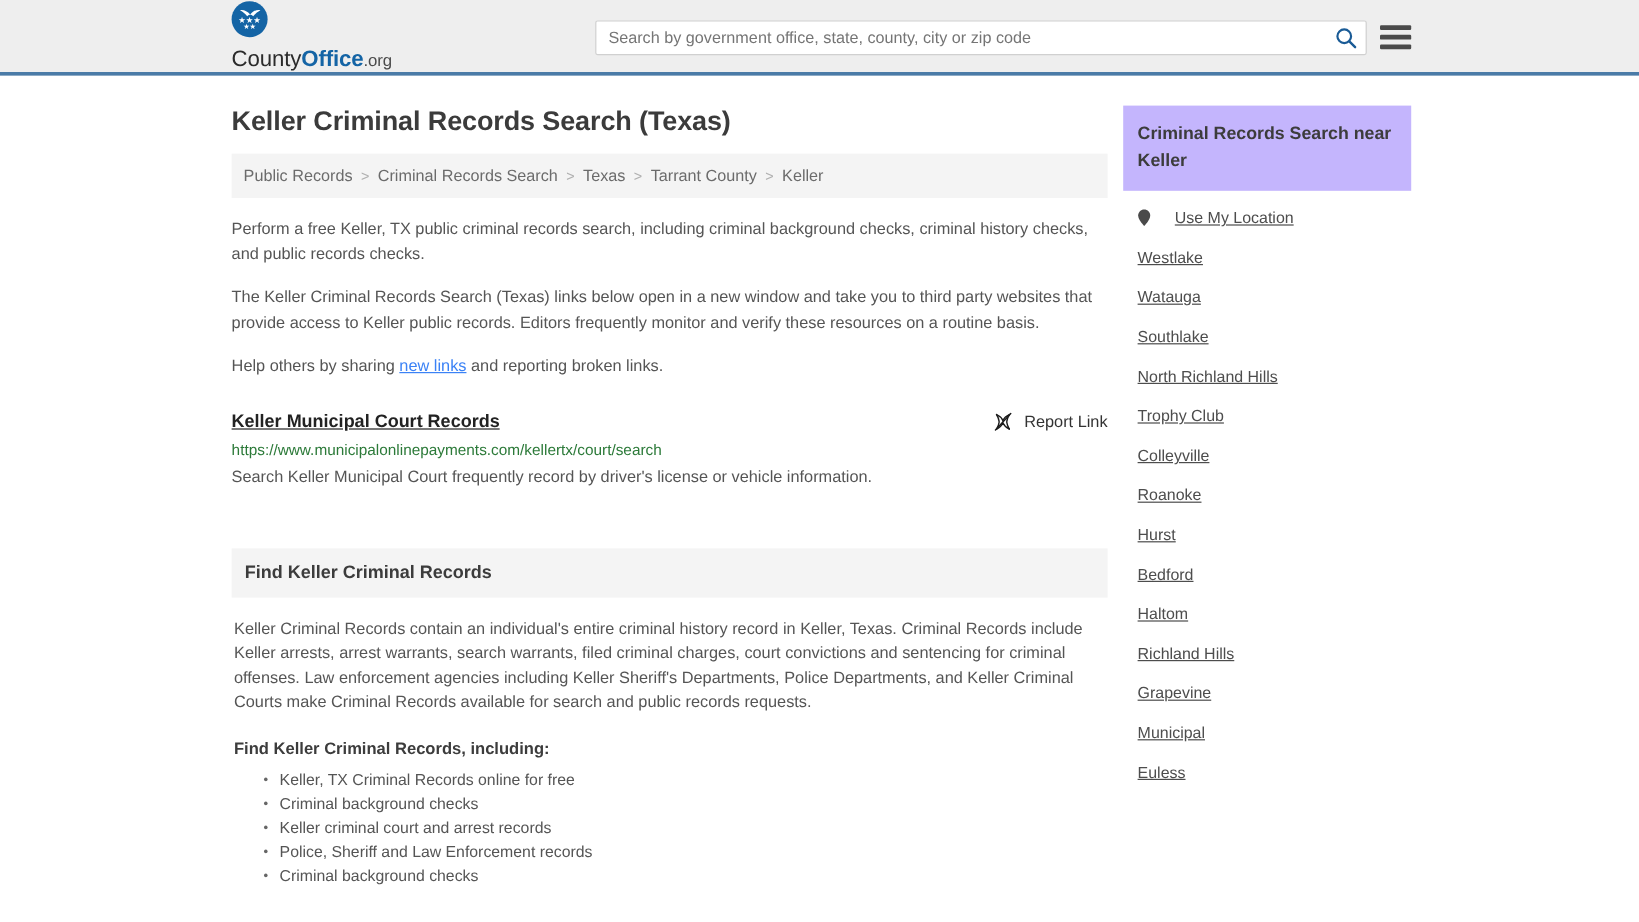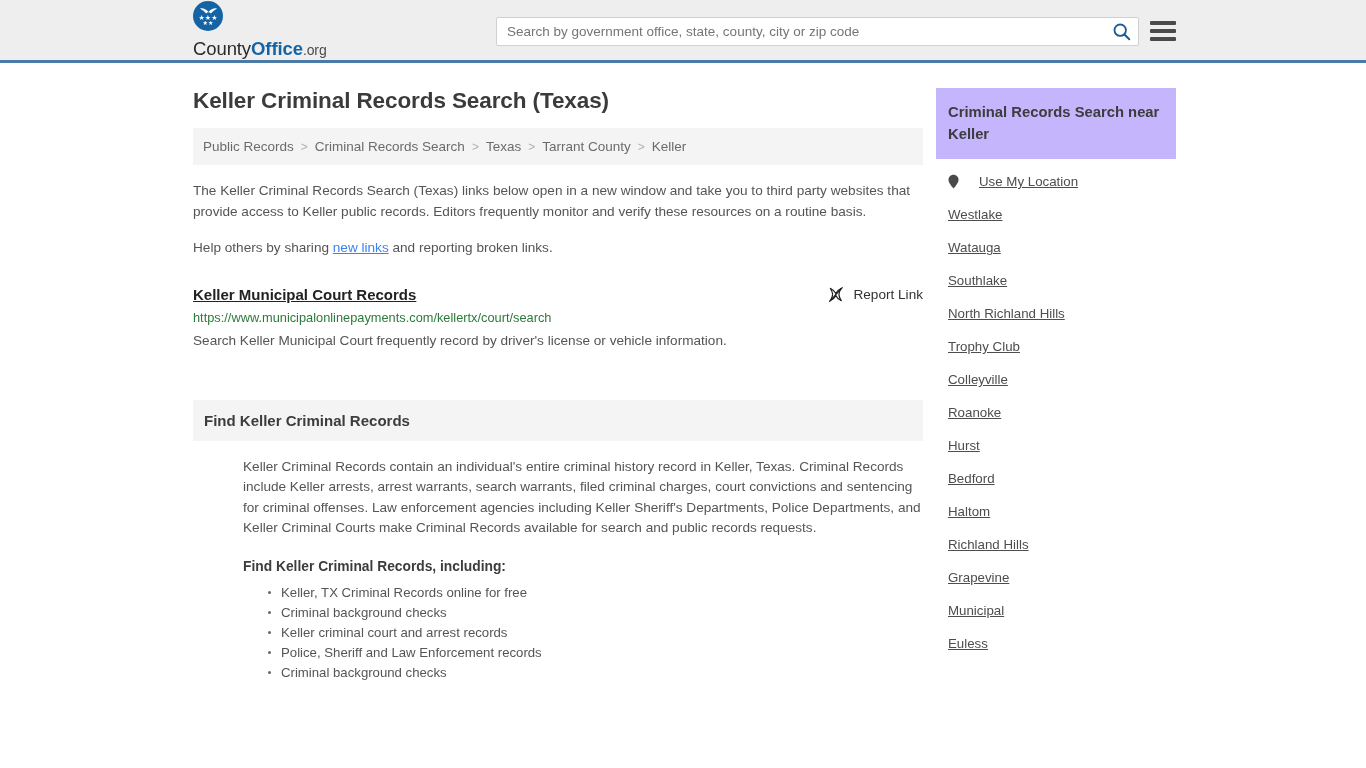--- a/index.html
+++ b/index.html
@@ -209,21 +209,21 @@
 
   
   .section { margin-top: 50px; }
   .section-head {
     background: #f4f4f4;
     padding: 12px 11px;
     font-size: 15px;
     font-weight: bold;
     color: #3c3c3c;
   }
-  .section-body { padding: 0 2px; margin-left: 48px; }
+  .section-body { padding: 0 2px; }
   .section-body p.body { color: #555; }
   h3.subhead {
     font-size: 13.8px;
     font-weight: bold;
     color: #3c3c3c;
     margin: 20px 0 9px 0;
   }
   ul.bullets {
     margin: 0;
     padding-left: 38px;
@@ -312,20 +312,21 @@
         <span class="sep">&gt;</span>
         <a href="#">Criminal Records Search</a>
         <span class="sep">&gt;</span>
         <a href="#">Texas</a>
         <span class="sep">&gt;</span>
         <a href="#">Tarrant County</a>
         <span class="sep">&gt;</span>
         <span class="current">Keller</span>
       </nav>
 
+      <p class="body">Perform a free Keller, TX public criminal records search, including criminal background checks, criminal history checks, and public records checks.</p>
       <p class="body">The Keller Criminal Records Search (Texas) links below open in a new window and take you to third party websites that provide access to Keller public records. Editors frequently monitor and verify these resources on a routine basis.</p>
       <p class="body"><span>Help others by sharing </span><a href="#">new links</a><span> and reporting broken links.</span></p>
 
       <section class="result">
         <div class="result-head">
           <a class="result-title" href="#">Keller Municipal Court Records</a>
           <div class="report-link">
             <svg width="17" height="17" viewBox="0 0 24 24">
               <g fill="none" stroke="#1c1c1c" stroke-width="1.7" stroke-linecap="round">
                 <path d="M3.5 3.5 C7 5 9.6 7.6 11 10.6 C12.4 7.6 15 5 18.5 3.5"></path>

